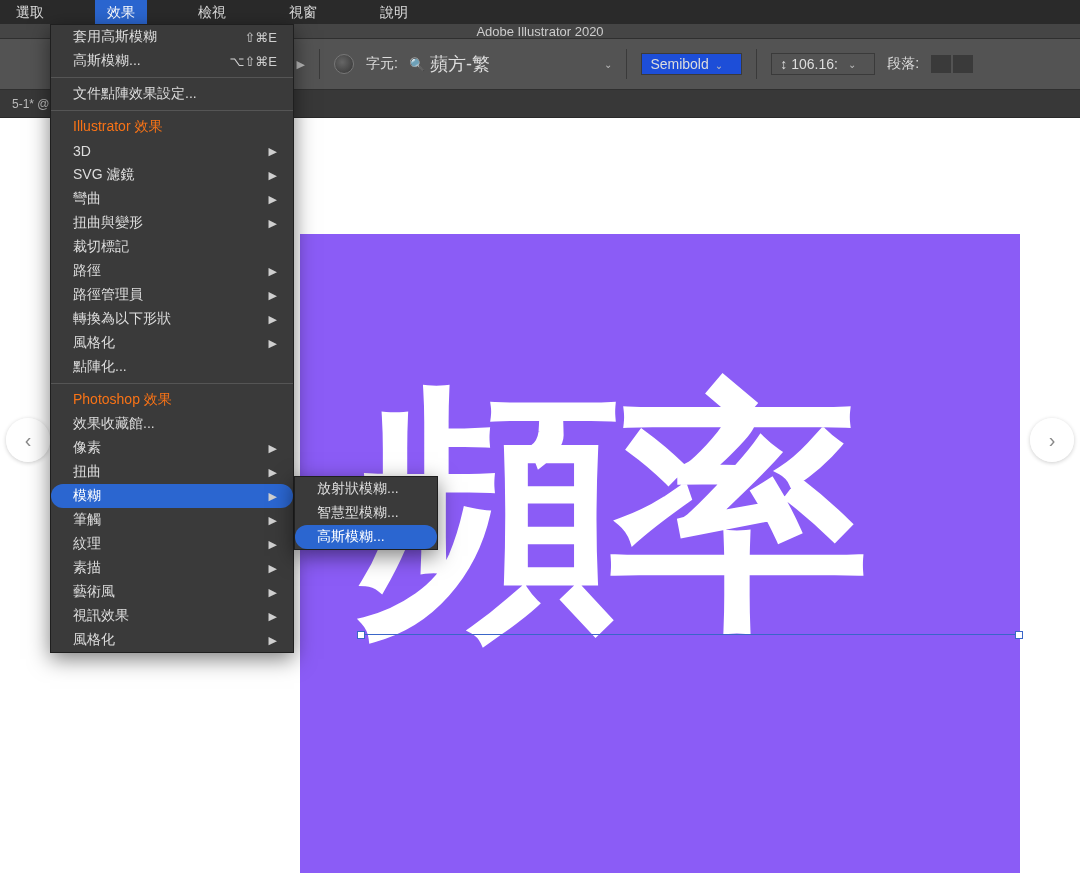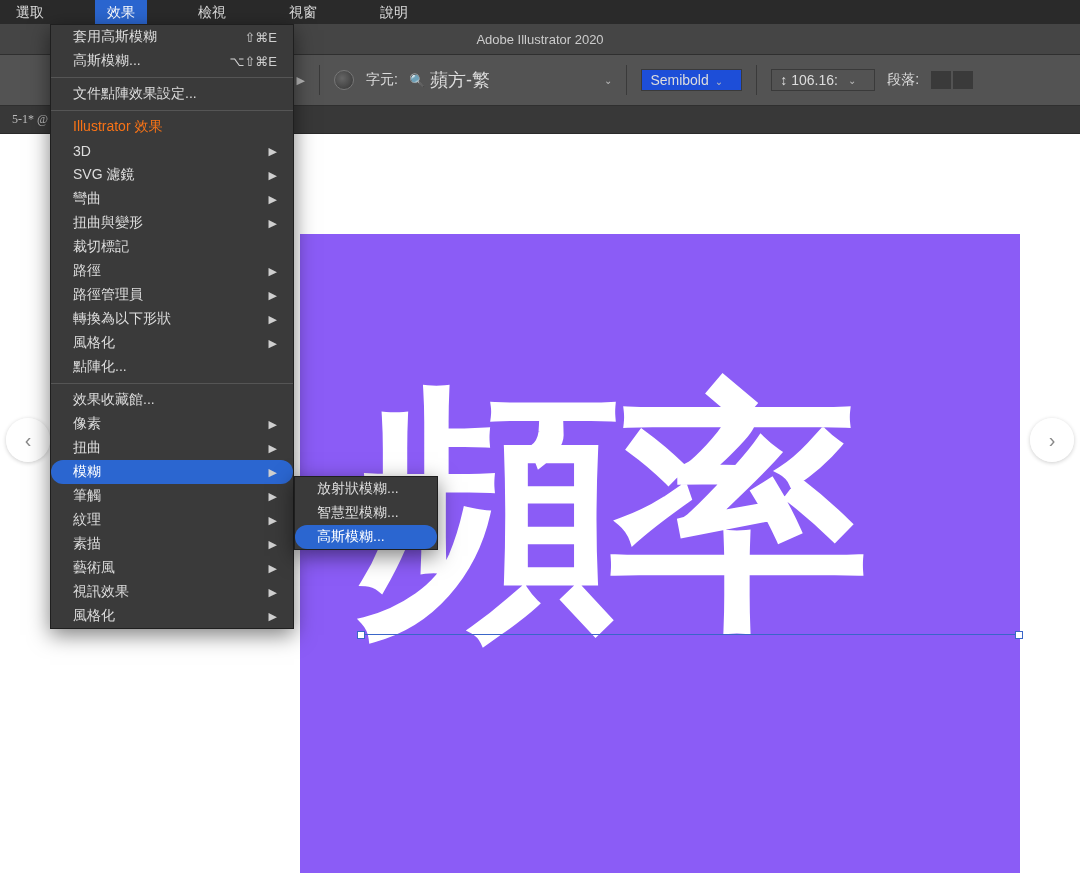--- a/index.html
+++ b/index.html
@@ -22,21 +22,21 @@
     line-height: 24px;
     cursor: default;
   }
   .menubar .menu-item.active {
     background: #2b66d0;
     color: #fff;
   }
 
   
   .titlebar {
-    height: 30px;
+    height: 14px;
     background: #454545;
     color: #ccc;
     font-size: 13px;
     display: flex;
     align-items: center;
     justify-content: center;
   }
 
   
   .optionsbar {
@@ -60,21 +60,21 @@
   .searchwrap .mag{font-size:13px;color:#aaa;margin-right:4px;}
   .fontbox{background:#535353;color:#ddd;border:none;width:160px;font-size:18px;}
   .weightbox{background:#1d4ed8;color:#ddd;border:1px solid #3a3a3a;padding:2px 18px 2px 8px;font-size:14px;position:relative;text-align:right;}
   .sizebox{background:#535353;color:#ddd;border:1px solid #3a3a3a;padding:2px 18px 2px 8px;font-size:14px;display:flex;align-items:center;gap:4px;}
   .dd{font-size:10px;color:#bbb;margin-left:6px;}
   .para-icons{display:flex;gap:2px;}
   .para-icons span{width:20px;height:18px;background:#3a3a3a;display:inline-block;}
 
   
   .tabstrip{height:28px;background:#383838;color:#bbb;font-size:12px;display:flex;align-items:center;padding-left:6px;border-bottom:1px solid #2a2a2a;}
-  .doc-tab{padding:0 6px;font-family:Liberation Serif, serif;}
+  .doc-tab{padding:0 6px;}
 
   
   .canvas-area{position:absolute;top:134px;left:0;right:0;bottom:0;background:#fff;}
   .artboard{position:absolute;top:100px;left:300px;width:720px;height:640px;background:#8b5cf6;text-align:right;}
   .big-text{position:absolute;top:145px;left:60px;color:#fff;font-weight:700;font-size:260px;letter-spacing:-10px;line-height:1;}
   .baseline{position:absolute;left:60px;right:-0px;top:400px;height:1px;background:#3a66c8;}
   .baseline::before,.baseline::after{content:"";position:absolute;width:6px;height:6px;border:1px solid #3a66c8;background:#fff;top:-3px;}
   .baseline::before{left:-3px;}
   .baseline::after{right:-3px;}
 
@@ -198,20 +198,23 @@
       <span class="sub">▶</span>
     </div>
   <div class="row">
       <span>風格化</span>
       <span class="sub">▶</span>
     </div>
   <div class="row">
       <span>點陣化...</span>
     </div>
   <hr>
+  <div class="row heading">
+      <span>Photoshop 效果</span>
+    </div>
   <div class="row">
       <span>效果收藏館...</span>
     </div>
   <div class="row">
       <span>像素</span>
       <span class="sub">▶</span>
     </div>
   <div class="row">
       <span>扭曲</span>
       <span class="sub">▶</span>

